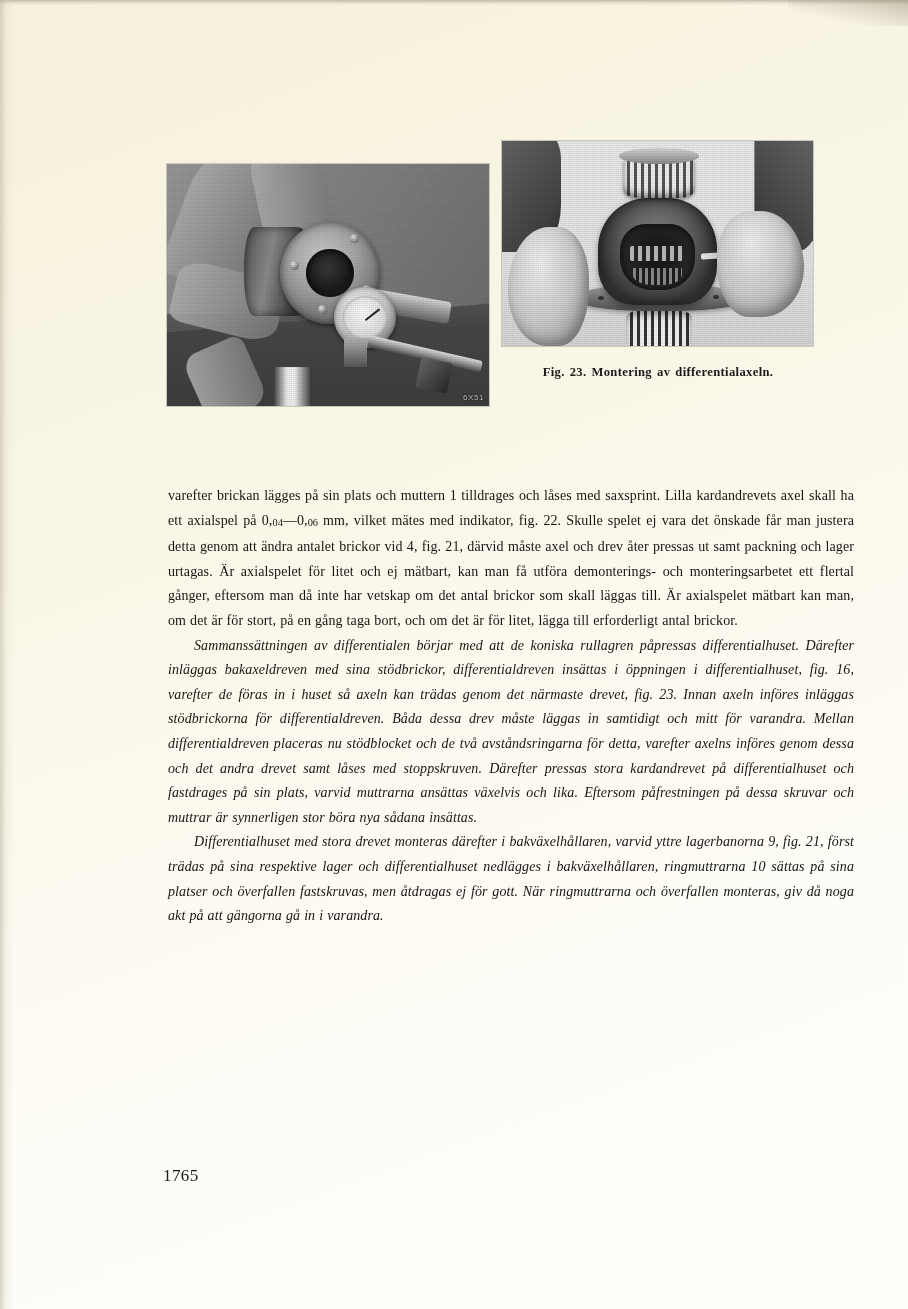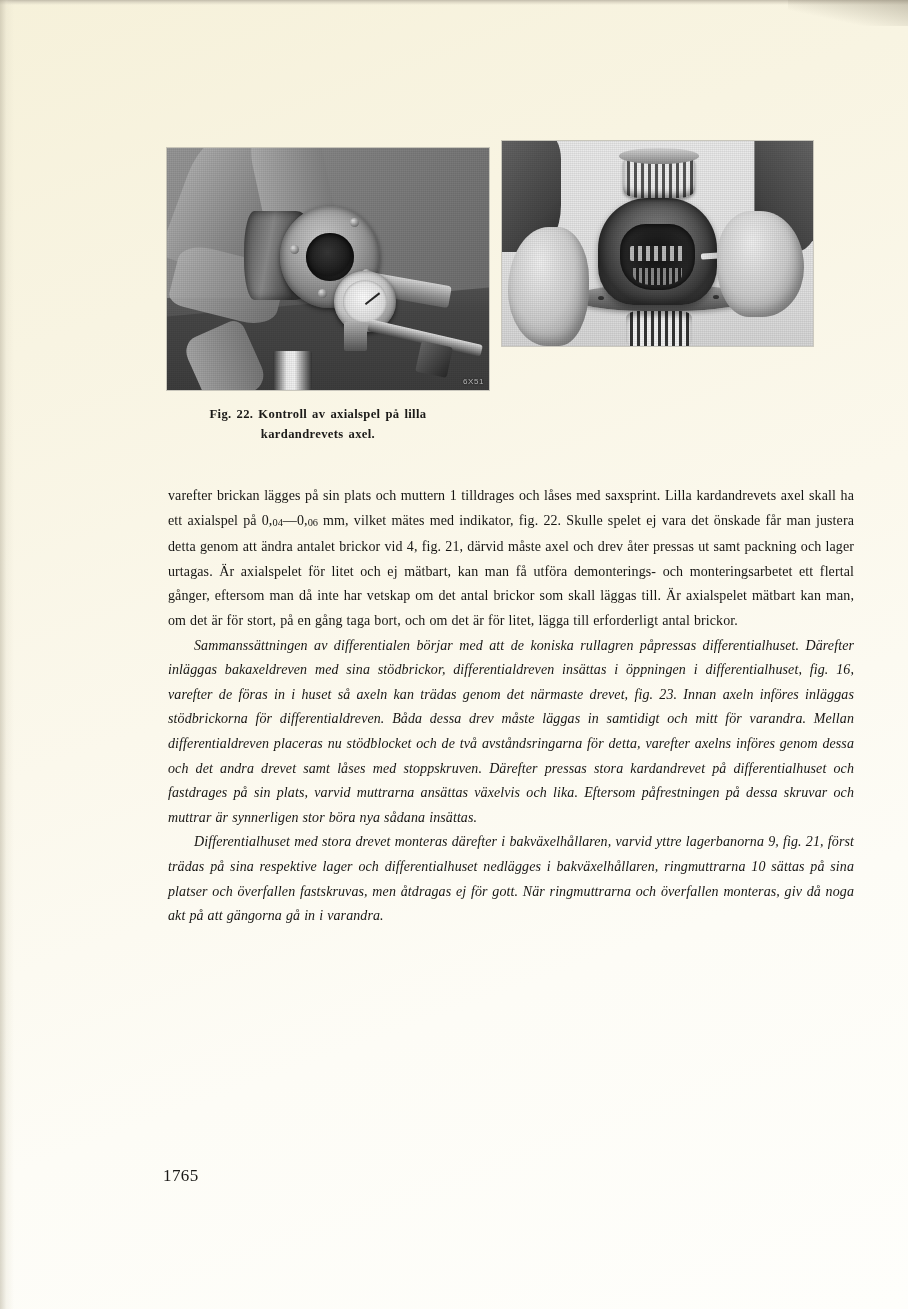--- a/index.html
+++ b/index.html
@@ -364,21 +364,21 @@
 </style>
 </head>
 <body>
 
 <div class="page">
 
   <div class="scan-top-edge"></div>
   <div class="scan-left-edge"></div>
   <div class="scan-corner"></div>
 
-  <div class="figure" style="left:156px; top:148px;padding-left:11px;">
+  <div class="figure" style="left:156px; top:164px;padding-left:11px;">
     <div class="photo" id="fig22-photo">
       <div class="f22-wall"></div>
       <div class="f22-floor"></div>
       <div class="f22-blade b1"></div>
       <div class="f22-blade b2"></div>
       <div class="f22-blade b3"></div>
       <div class="f22-blade b4"></div>
       <div class="f22-shaft"></div>
       <div class="f22-hub"></div>
       <div class="f22-flange">
@@ -392,24 +392,20 @@
       </div>
       <div class="f22-stem"></div>
       <div class="f22-rod"></div>
       <div class="f22-clamp"></div>
       <div class="f22-cyl"></div>
       <div class="grain"></div>
       <div class="f22-code">6X51</div>
     </div>
   </div>
 
-  <div class="caption" id="fig22-caption">
-    <span>Fig. 22.  Kontroll av axialspel på lilla</span><br>
-    <span>kardandrevets axel.</span>
-  </div>
 
   <div class="figure" style="left:502px; top:141px;">
     <div class="photo" id="fig23-photo">
       <div class="f23-sleeveL"></div>
       <div class="f23-sleeveR"></div>
       <div class="f23-plate">
         <div class="f23-hole" style="left:14%; top:42%;"></div>
         <div class="f23-hole" style="left:34%; top:58%;"></div>
         <div class="f23-hole" style="left:58%; top:58%;"></div>
         <div class="f23-hole" style="left:80%; top:40%;"></div>
@@ -422,20 +418,23 @@
       </div>
       <div class="f23-brgTop"></div>
       <div class="f23-brgBot"></div>
       <div class="f23-pin"></div>
       <div class="f23-handL"></div>
       <div class="f23-handR"></div>
       <div class="grain"></div>
     </div>
   </div>
 
+  <div class="caption" id="fig23-caption">
+    <span>Fig. 23.   Montering av differentialaxeln.</span>
+  </div>
 
   <div class="body-text">
     <p>
       <span>varefter brickan lägges på sin plats och muttern 1 tilldrages och låses med saxsprint. Lilla kardandrevets axel skall ha ett axialspel på 0,</span><span class="dec">04</span><span>—0,</span><span class="dec">06</span><span> mm, vilket mätes med indikator, fig. 22. Skulle spelet ej vara det önskade får man justera detta genom att ändra antalet brickor vid 4, fig. 21, därvid måste axel och drev åter pressas ut samt packning och lager urtagas. Är axialspelet för litet och ej mätbart, kan man få utföra demonterings- och monteringsarbetet ett flertal gånger, eftersom man då inte har vetskap om det antal brickor som skall läggas till. Är axialspelet mätbart kan man, om det är för stort, på en gång taga bort, och om det är för litet, lägga till erforderligt antal brickor.</span>
     </p>
     <p>Sammanssättningen av differentialen börjar med att de koniska rullagren påpressas differentialhuset. Därefter inläggas bakaxeldreven med sina stödbrickor, differentialdreven insättas i öppningen i differentialhuset, fig. 16, varefter de föras in i huset så axeln kan trädas genom det närmaste drevet, fig. 23. Innan axeln införes inläggas stödbrickorna för differentialdreven. Båda dessa drev måste läggas in samtidigt och mitt för varandra. Mellan differentialdreven placeras nu stödblocket och de två avståndsringarna för detta, varefter axelns införes genom dessa och det andra drevet samt låses med stoppskruven. Därefter pressas stora kardandrevet på differentialhuset och fastdrages på sin plats, varvid muttrarna ansättas växelvis och lika. Eftersom påfrestningen på dessa skruvar och muttrar är synnerligen stor böra nya sådana insättas.</p>
     <p>Differentialhuset med stora drevet monteras därefter i bakväxelhållaren, varvid yttre lagerbanorna 9, fig. 21, först trädas på sina respektive lager och differentialhuset nedlägges i bakväxelhållaren, ringmuttrarna 10 sättas på sina platser och överfallen fastskruvas, men åtdragas ej för gott. När ringmuttrarna och överfallen monteras, giv då noga akt på att gängorna gå in i varandra.</p>
   </div>
 
   <div class="page-number">1765</div>

